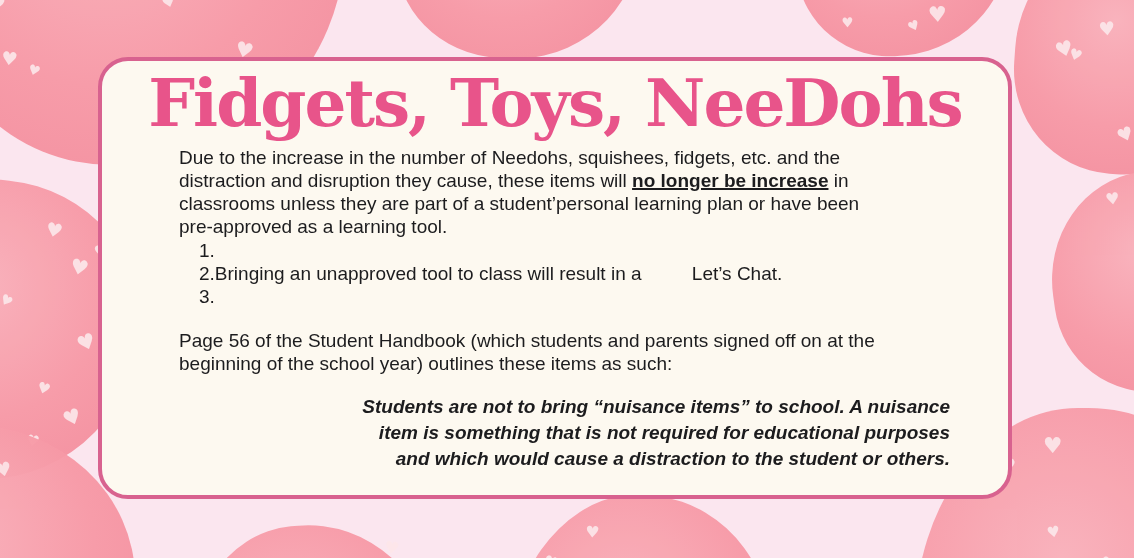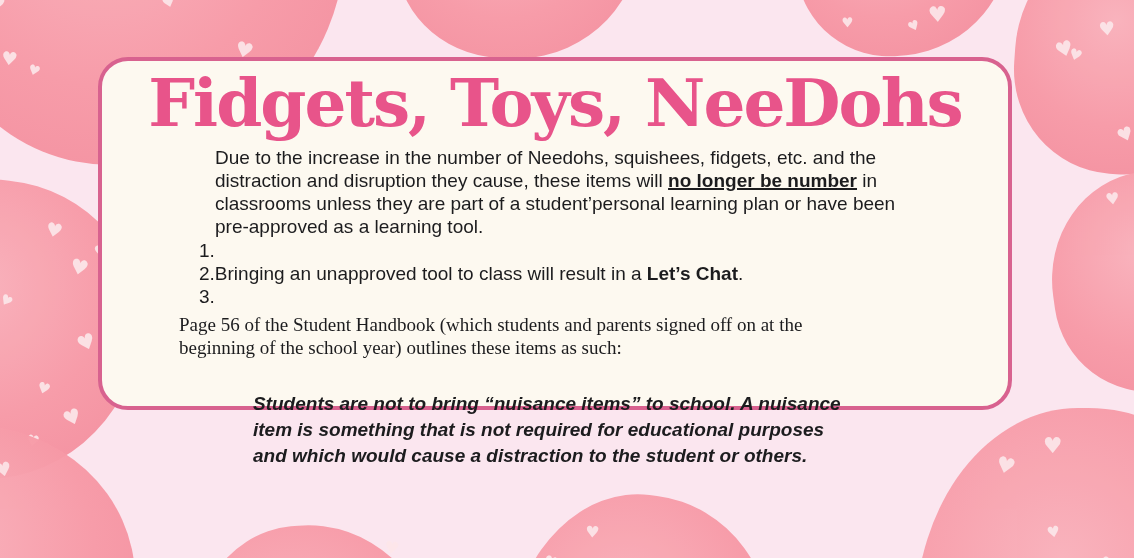--- a/index.html
+++ b/index.html
@@ -33,21 +33,21 @@
     position:absolute;
     color:var(--heart-pink);
     opacity:.92;
     font-family:"DejaVu Sans",sans-serif;
     user-select:none;
     line-height:1;
   }
   .card{
     position:absolute;
     left:98px;top:57px;
-    width:914px;height:353px;
+    width:914px;height:442px;
     background:var(--card-cream);
     border:4px solid var(--card-border);
     border-radius:30px;
     z-index:1;
   }
   .title{
     margin-top:4px;
     text-align:center;
     font-family:"DejaVu Serif","Liberation Serif",serif;
     font-weight:700;
@@ -55,36 +55,37 @@
     line-height:76px;
     letter-spacing:-2px;
     color:var(--title-pink);
   }
   .content{
     margin:5px 58px 0 77px;
     color:var(--text-black);
     font-size:19px;
     line-height:23px;
   }
-  .intro{white-space:pre-line;margin-left:36px;}
+  .intro{white-space:pre-line;}
   .bold-underline{font-weight:700;text-decoration:underline;text-decoration-thickness:2px;}
   .rules{margin-left:20px;margin-top:1px;}
   .rule-item{display:flex;}
   .rule-marker{white-space:pre;flex:0 0 auto;}
   .rule-text{white-space:pre-line;}
-  .bold{font-weight:700;}
-  .handbook{margin-top:5px;white-space:pre-line;font-family:Liberation Serif, serif;}
+  .bold{font-weight:400;margin-left:45px;}
+  .handbook{margin-top:21px;white-space:pre-line;}
   .quote{
-    margin-top:32px;
+    margin-top:19px;
     margin-left:74px;
     font-weight:700;
     font-style:italic;
     font-size:19px;
     line-height:26px;
     white-space:pre-line;
+    text-align:right;
   }
 </style>
 </head>
 <body>
 
 <div class="background">
 
 <div class="blob" style="left: -70px; top: -250px; width: 415px; height: 415px; transform: rotate(0deg);">
       <span class="heart" style="left: 13.6665%; top: 83.7951%; font-size: 14.8867px; transform: rotate(-17.1721deg);">♥</span>
       <span class="heart" style="left: 13.4715%; top: 58.5474%; font-size: 21.3161px; transform: rotate(17.3364deg);">♥</span>
@@ -133,21 +134,21 @@
       <span class="heart" style="left: 23.2339%; top: 11.1734%; font-size: 21.6505px; transform: rotate(14.5813deg);">♥</span>
       <span class="heart" style="left: 37.8088%; top: 27.9599%; font-size: 14.7635px; transform: rotate(-9.6601deg);">♥</span>
       <span class="heart" style="left: 51.8513%; top: 35.2456%; font-size: 18.583px; transform: rotate(-20.1198deg);">♥</span>
     </div>
   </div>
 
 <div class="card">
   <h1 class="title">Fidgets, Toys, NeeDohs</h1>
   <div class="content">
     <p class="intro"><span>Due to the increase in the number of Needohs, squishees, fidgets, etc. and the
-distraction and disruption they cause, these items will </span><span class="bold-underline">no longer be number</span><span> in
+distraction and disruption they cause, these items will </span><span class="bold-underline">no longer be increase</span><span> in
 classrooms unless they are part of a student’personal learning plan or have been
 pre-approved as a learning tool.</span></p>
     <div class="rules">
       <div class="rule-item">
         <span class="rule-marker">1. </span>
       </div>
       <div class="rule-item">
         <span class="rule-marker">2.</span>
         <span class="rule-text"><span>Bringing an unapproved tool to class will result in a </span><span class="bold">Let’s Chat</span><span>.</span></span>
       </div>

